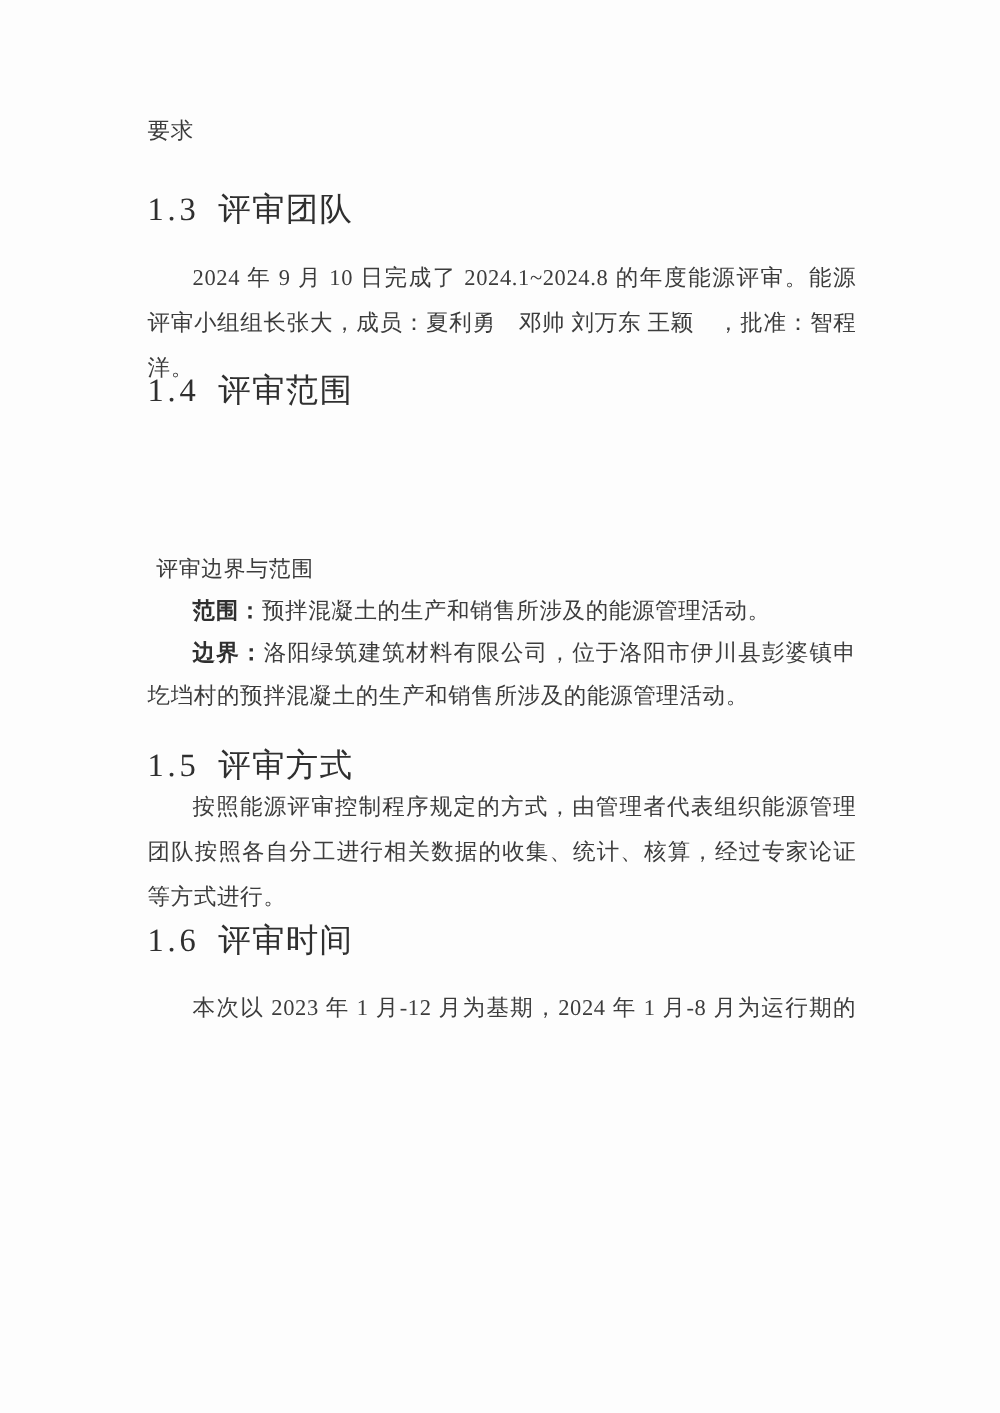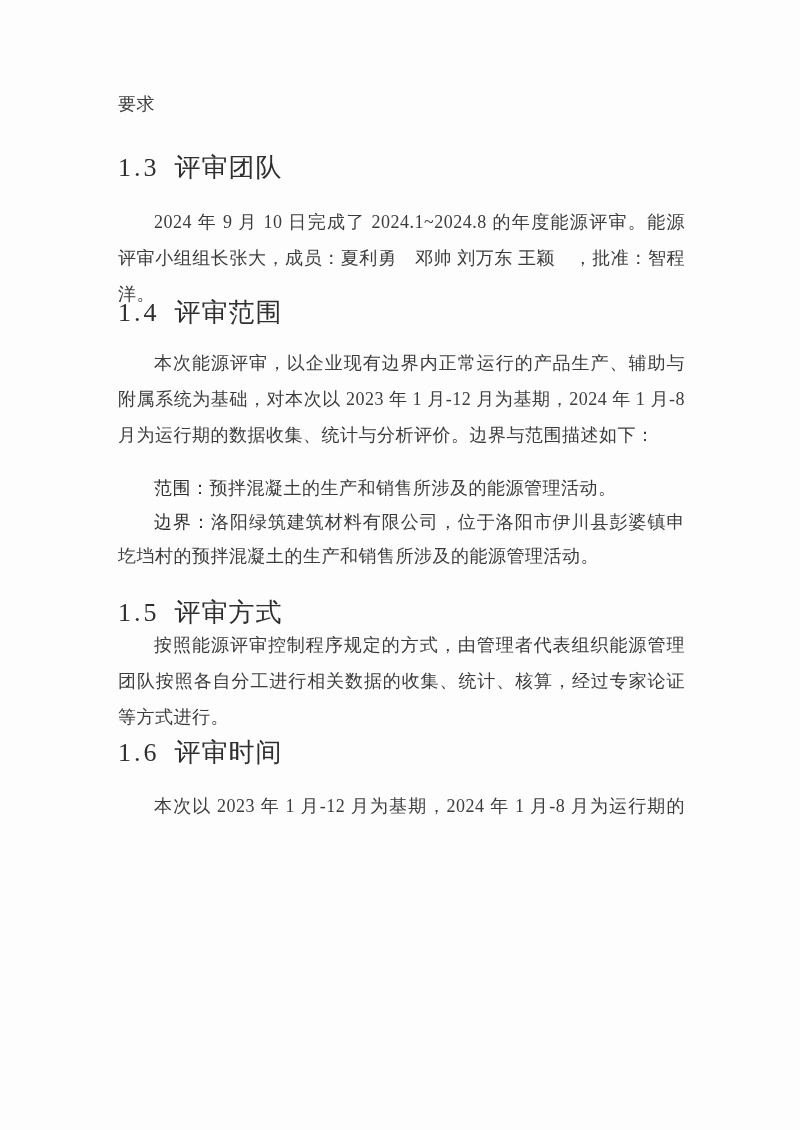--- a/index.html
+++ b/index.html
@@ -34,21 +34,21 @@
     margin-right:15px;
     font-family:"Liberation Serif","DejaVu Serif",serif;
   }
   .caption{
     font-size:17.5px;
     line-height:32px;
     letter-spacing:0.5px;
     padding-left:7px;
   }
   .tight{line-height:34px;}
-  .bold-label{font-weight:400;color:#2f2f2f;}
+  .bold-label{font-weight:700;color:#2f2f2f;}
   .footer{
     position:absolute;
     left:103px;
     top:1031px;
     font-size:17px;
     font-weight:700;
     letter-spacing:1px;
     color:#1d4ed8;
   }
 </style>
@@ -60,21 +60,21 @@
   <div class="block body-text" style="top:86px;">要求</div>
 
   <div class="block heading" style="top:152px;">
     <span class="num">1.3</span><span>评审团队</span>
   </div>
   <div class="block body-text indent" style="top:204px;">2024 年 9 月 10 日完成了 2024.1~2024.8 的年度能源评审。能源评审小组组长张大，成员：夏利勇　邓帅 刘万东 王颖　，批准：智程洋。</div>
 
   <div class="block heading" style="top:297px;">
     <span class="num">1.4</span><span>评审范围</span>
   </div>
-  <div class="block body-text indent" style="top:345px;">本次能源评审，以企业现有边界内正常运行的产品生产、辅助与附属系统为基础，对本次以 2023 年 1 月-12 月为基期，2024 年 1 月-8 月为运行期的数据收集、统计与分析评价。边界与范围描述如下：</div>
+  <div class="block body-text caption" style="top:439px;">评审边界与范围</div>
   <div class="block body-text tight indent" style="top:471px;">
     <span class="bold-label">范围：</span><span>预拌混凝土的生产和销售所涉及的能源管理活动。</span>
   </div>
   <div class="block body-text tight indent" style="top:505px;">
     <span class="bold-label">边界：</span><span>洛阳绿筑建筑材料有限公司，位于洛阳市伊川县彭婆镇申圪垱村的预拌混凝土的生产和销售所涉及的能源管理活动。</span>
   </div>
 
   <div class="block heading" style="top:597px;">
     <span class="num">1.5</span><span>评审方式</span>
   </div>

